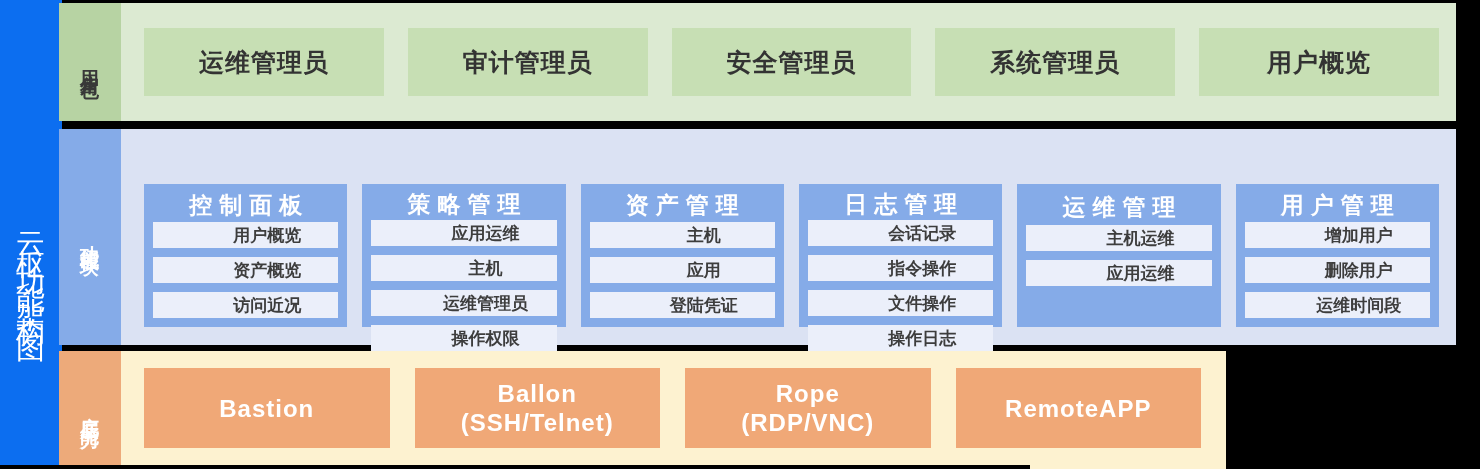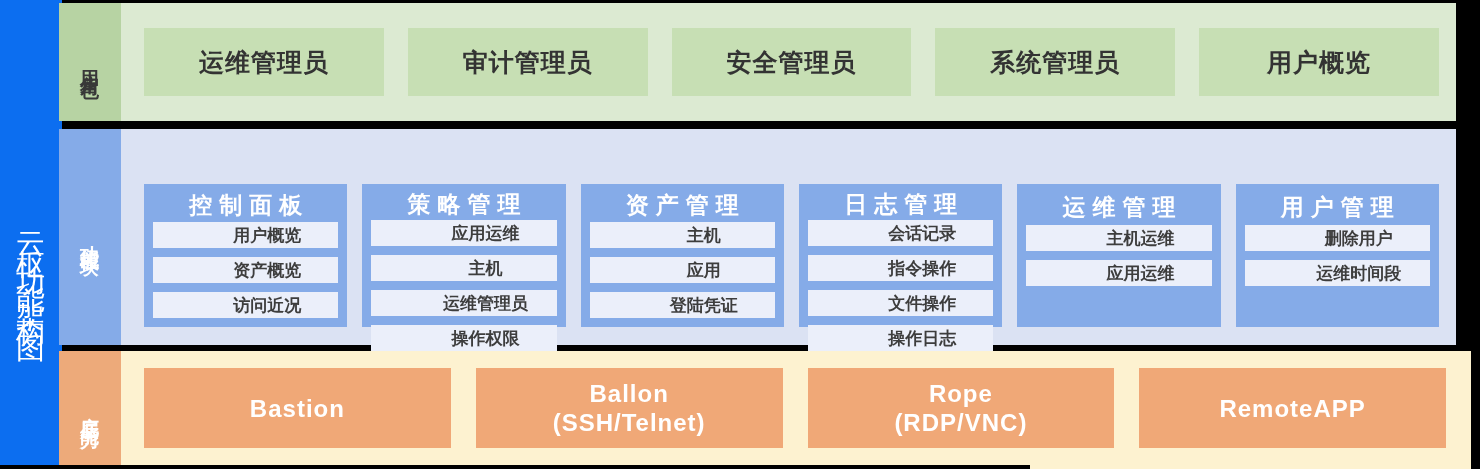--- a/index.html
+++ b/index.html
@@ -50,21 +50,21 @@
   .module-title{
     height:36px;display:flex;justify-content:center;align-items:center;
     color:#fff;font-size:23px;letter-spacing:7px;text-indent:7px;
   }
   .module-item{
     height:26px;margin:0 9px 9px 9px;background:#ebeffa;color:#3d3d3d;
     display:flex;justify-content:center;align-items:center;
     font-size:17px;flex:0 0 auto;padding-left:43px;
   }
   
-  .row-caps{top:351px;height:118px;width:1412px;background:#fdf2d0;text-align:right;}
+  .row-caps{top:351px;height:118px;width:1167px;background:#fdf2d0;text-align:right;}
   .row-caps .row-label{background:#edaa7a;color:#fff;}
   .row-caps .row-content{right:25px;align-items:flex-start;padding-top:17px;gap:25px;box-sizing:border-box;}
   .cap-box{
     flex:1;height:80px;background:#f0a877;color:#fff;
     display:flex;flex-direction:column;justify-content:center;align-items:center;
     font-size:24px;line-height:29px;letter-spacing:1px;
   }
   .cap-sub:empty{display:none;}
   
   .bottom-strip{position:absolute;left:0;top:465px;width:1030px;height:4px;background:#000;}
@@ -128,20 +128,21 @@
       </div>
 
       <div class="module-col">
         <div class="module-title">运维管理</div>
         <div class="module-item">主机运维</div>
         <div class="module-item">应用运维</div>
       </div>
 
       <div class="module-col">
         <div class="module-title">用户管理</div>
+        <div class="module-item">增加用户</div>
         <div class="module-item">删除用户</div>
         <div class="module-item">运维时间段</div>
       </div>
 
     </div>
   </div>
 
   <div class="row row-caps">
     <div class="row-label">
       <div class="vtext">底层能力</div>

